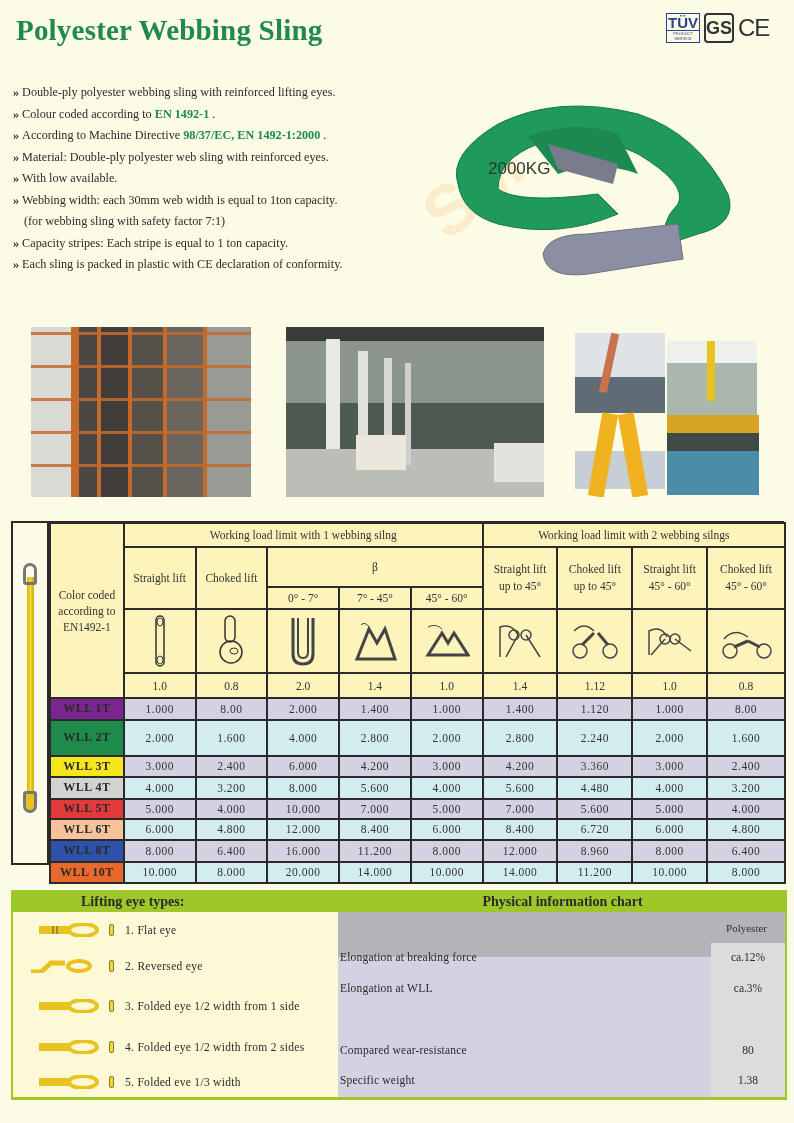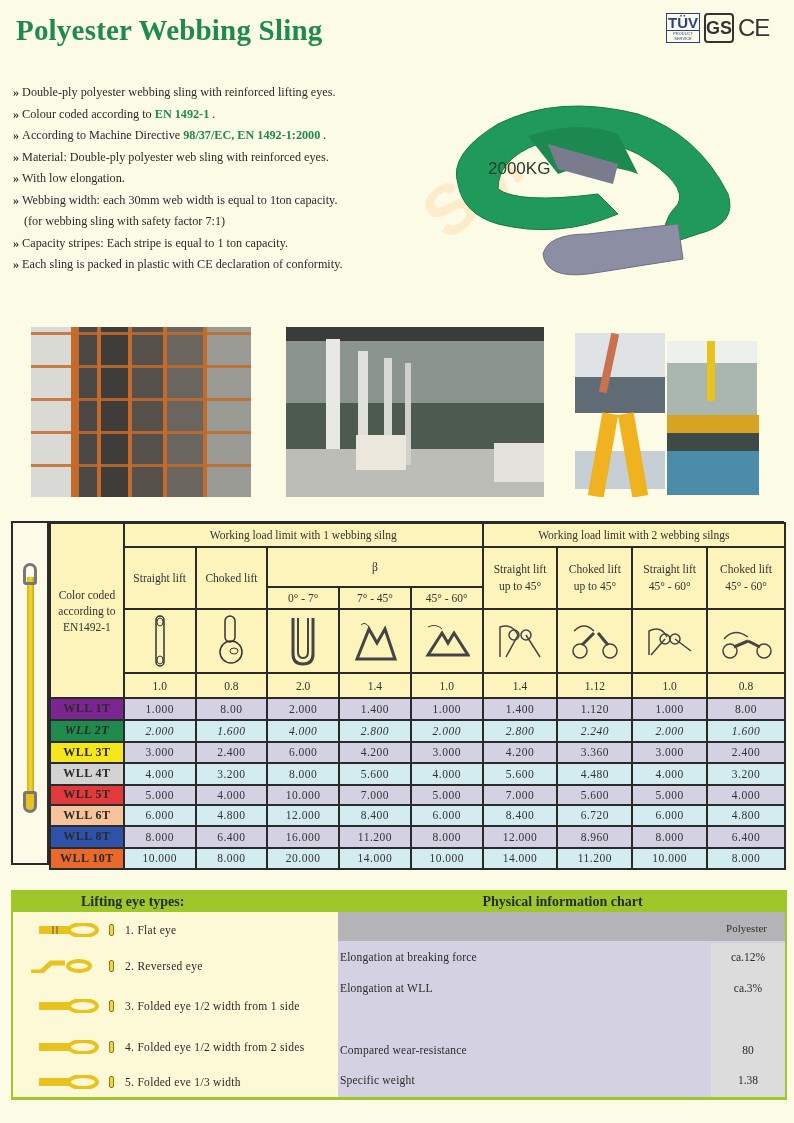--- a/index.html
+++ b/index.html
@@ -61,21 +61,21 @@
   .bottom { position: absolute; left: 11px; top: 890px; width: 776px; height: 210px; background: #9ec82a; }
   .eye-title { position: absolute; left: 0; top: 0; width: 327px; height: 22px; font-family: "Liberation Serif", serif; font-weight: bold; font-size: 14px; color: #2a2a2a; padding-left: 70px; line-height: 24px; }
   .eye-list { position: absolute; left: 2px; top: 22px; width: 325px; height: 185px; background: #fdf9d6; }
   .eye-item { position: absolute; left: 0; height: 36px; width: 325px; display: flex; align-items: center; }
   .eye-item .pic { position: absolute; left: 26px; width: 60px; height: 14px; }
   .eye-item .tag { position: absolute; left: 96px; width: 5px; height: 12px; border: 1px solid #8a7a20; background: #f2d640; border-radius: 2px; }
   .eye-item .txt { position: absolute; left: 112px; font-family: "Liberation Serif", serif; font-size: 11.5px; color: #2a2a2a; letter-spacing: 0.3px; }
 
   .phys-title { position: absolute; left: 327px; top: 0; width: 449px; height: 22px; text-align: center; font-family: "Liberation Serif", serif; font-weight: bold; font-size: 14px; color: #2a2a2a; line-height: 24px; }
   .phys { position: absolute; left: 327px; top: 22px; width: 447px; height: 185px; background: #d4d2e2; }
-  .phys .head { position: absolute; left: 0; top: 0; width: 447px; height: 29px; background: #b4b4b8; }
+  .phys .head { position: absolute; left: 0; top: 0; width: 447px; height: 45px; background: #b4b4b8; }
   .phys .head span { position: absolute; right: 18px; top: 10px; font-size: 11px; font-family: "Liberation Serif", serif; color: #333; }
   .phys .valcol { position: absolute; right: 0; top: 31px; width: 74px; height: 154px; background: #dcdcdc; }
   .phys .row { position: absolute; left: 0; width: 447px; height: 31px; font-family: "Liberation Serif", serif; font-size: 11.5px; color: #2a2a2a; }
   .phys .row .k { position: absolute; left: 2px; top: 8px; letter-spacing: 0.2px; }
   .phys .row .v { position: absolute; right: 0; width: 74px; text-align: center; top: 8px; }
 
   .wm { position: absolute; font-family: "Liberation Sans", sans-serif; font-weight: bold; color: rgba(250,190,120,0.25); font-size: 70px; transform: rotate(-40deg); pointer-events: none; }
 </style>
 </head>
 <body>
@@ -93,21 +93,21 @@
   </div>
   <div class="gs">GS</div>
   <div class="ce">CE</div>
 </div>
 
 <div class="bullets">
   <div class="b"><span class="mk">»</span><span>Double-ply polyester webbing sling with reinforced lifting eyes.</span></div>
   <div class="b"><span class="mk">»</span><span>Colour coded according to </span><span class="hl">EN 1492-1</span><span> .</span></div>
   <div class="b"><span class="mk">»</span><span>According to Machine Directive </span><span class="hl">98/37/EC, EN 1492-1:2000</span><span> .</span></div>
   <div class="b"><span class="mk">»</span><span>Material: Double-ply polyester web sling with reinforced eyes.</span></div>
-  <div class="b"><span class="mk">»</span><span>With low elongation.</span></div>
+  <div class="b"><span class="mk">»</span><span>With low available.</span></div>
   <div class="b"><span class="mk">»</span><span>Webbing width: each 30mm web width is equal to 1ton capacity.</span></div>
   <div class="b indent"><span>(for webbing sling with safety factor 7:1)</span></div>
   <div class="b"><span class="mk">»</span><span>Capacity stripes: Each stripe is equal to 1 ton capacity.</span></div>
   <div class="b"><span class="mk">»</span><span>Each sling is packed in plastic with CE declaration of conformity.</span></div>
 </div>
 
 <div class="hero">
   <svg width="300" height="220" viewBox="0 0 300 220">
     <path d="M20 110 Q10 80 60 50 Q120 20 200 40 Q260 60 290 120 Q300 150 260 160 L230 170 Q220 150 240 130 Q250 110 200 80 Q150 55 100 70 Q60 85 60 115 Q80 130 160 120 L180 140 Q120 165 60 150 Q25 140 20 110 Z" fill="#1f9a5a" stroke="#157a44" stroke-width="1"></path>
     <path d="M90 62 Q140 45 180 60 L200 100 Q160 85 120 100 Z" fill="#1c8a50"></path>
@@ -251,21 +251,21 @@
           <td class="v">1.000</td>
           <td class="v">8.00</td>
           <td class="v">2.000</td>
           <td class="v">1.400</td>
           <td class="v">1.000</td>
           <td class="v">1.400</td>
           <td class="v">1.120</td>
           <td class="v">1.000</td>
           <td class="v">8.00</td>
         </tr>
-        <tr class="data even" style="height: 22px; font-style: italic;">
+        <tr class="data even" style="height: 36px;">
           <td class="lbl" style="background: rgb(30, 138, 76);">WLL 2T</td>
           <td class="v">2.000</td>
           <td class="v">1.600</td>
           <td class="v">4.000</td>
           <td class="v">2.800</td>
           <td class="v">2.000</td>
           <td class="v">2.800</td>
           <td class="v">2.240</td>
           <td class="v">2.000</td>
           <td class="v">1.600</td>

